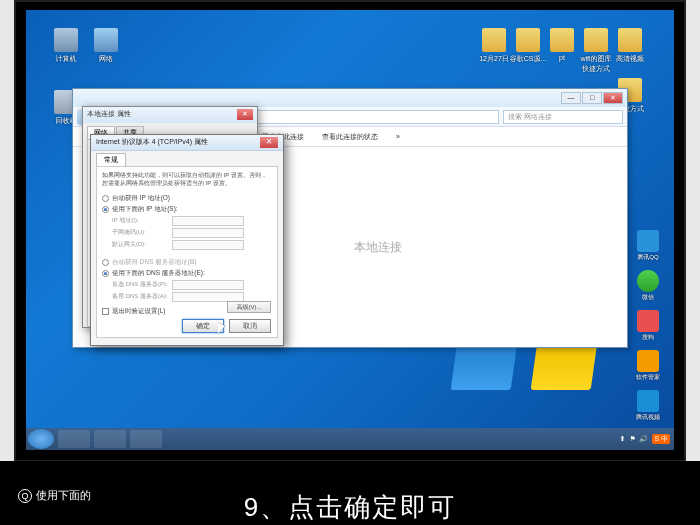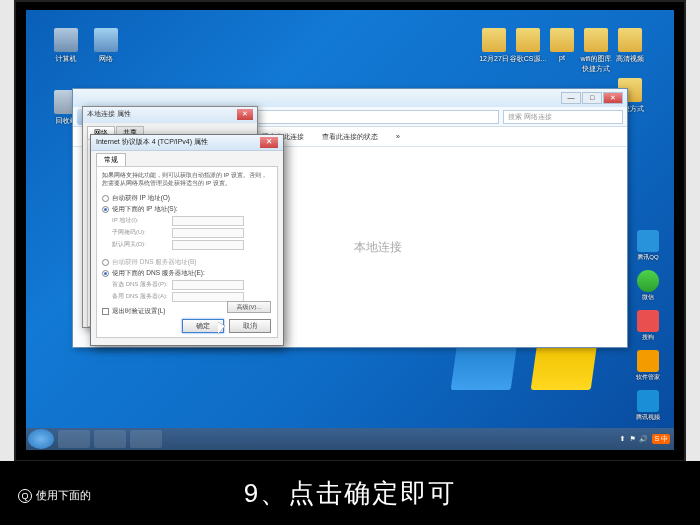--- a/index.html
+++ b/index.html
@@ -66,21 +66,21 @@
 .field-label{width:56px;font-size:6px;color:#999}
 .field-input{width:72px;height:10px;border:1px solid #ccc;background:#fafafa}
 .chk-row{display:flex;align-items:center;gap:3px;margin-top:5px}
 .chk{width:7px;height:7px;border:1px solid #888}
 .adv-btn{position:absolute;right:6px;bottom:24px;width:44px;height:12px;border:1px solid #aaa;background:linear-gradient(#fafafa,#e4e4e4);font-size:6px;text-align:center;line-height:11px}
 .btn-row{position:absolute;left:0;right:0;bottom:4px;display:flex;justify-content:flex-end;gap:5px;padding-right:6px}
 .dlg-btn{width:42px;height:14px;border:1px solid #888;background:linear-gradient(#fdfdfd,#e0e0e0);font-size:7px;text-align:center;line-height:12px}
 .dlg-btn.primary{border:1px solid #4080d0;box-shadow:0 0 2px #60a0f0}
 .cursor{position:absolute;left:192px;top:312px;width:10px;height:14px;z-index:100}
 .cursor::before{content:"";position:absolute;border-left:7px solid #fff;border-top:4px solid transparent;border-bottom:8px solid transparent;filter:drop-shadow(0.5px 0.5px 0 #000)}
-.caption{position:absolute;left:0;right:0;bottom:0;height:64px;background:#000;display:flex;align-items:center;justify-content:center}
+.caption{position:absolute;left:0;right:0;bottom:0;height:64px;background:#000;display:flex;align-items:flex-end;justify-content:center}
 .caption-text{color:#fff;font-size:26px;letter-spacing:2px}
 .watermark{position:absolute;left:18px;bottom:22px;color:#fff;font-size:11px;display:flex;align-items:center;gap:4px}
 .watermark .logo{width:14px;height:14px;border:1.5px solid #fff;border-radius:50%;display:flex;align-items:center;justify-content:center;font-size:9px}
 .stand{position:absolute;left:300px;bottom:0;width:100px;height:60px;background:linear-gradient(#bbb,#ddd);z-index:-1}
 </style>
 </head>
 <body>
 
 <div class="stand"></div>
 <div class="monitor">

